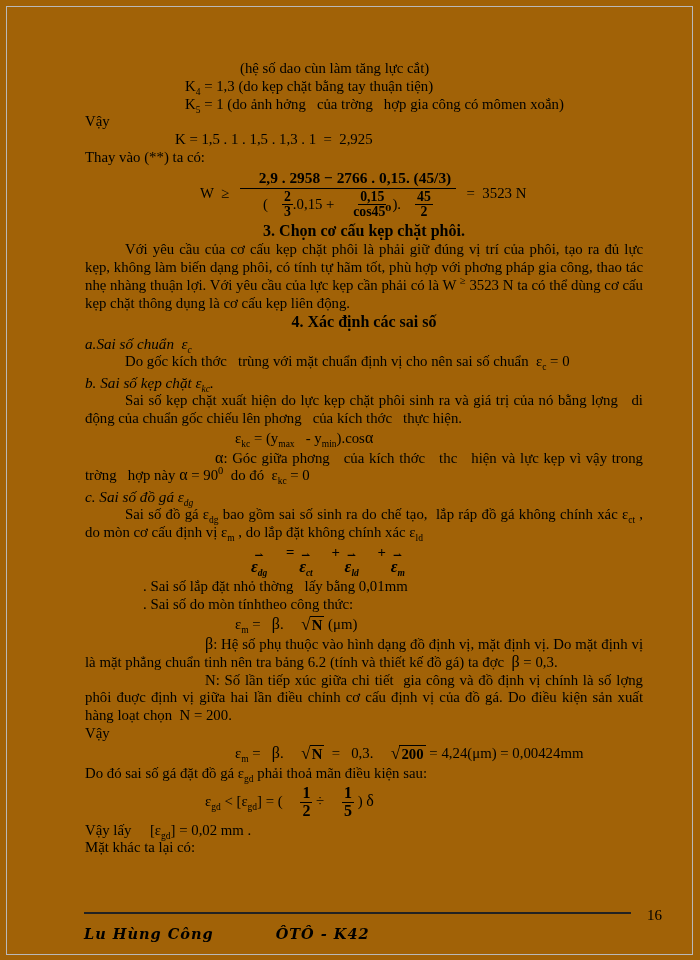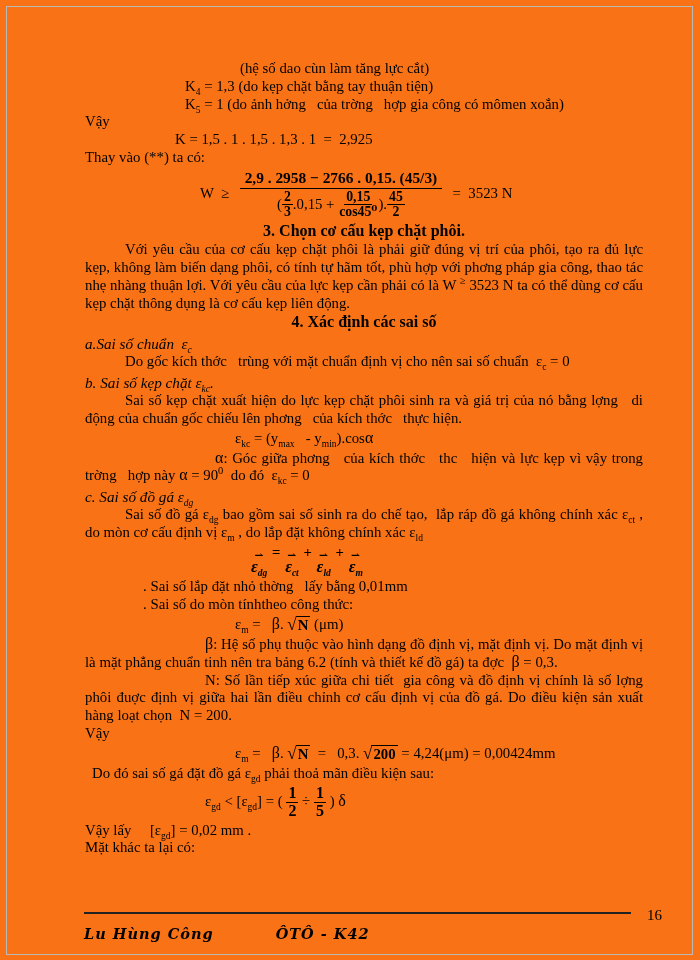--- a/index.html
+++ b/index.html
@@ -1,28 +1,28 @@
 <!DOCTYPE html>
 <html><head>
 <meta charset="utf-8">
 <style>
   html,body{margin:0;padding:0;background:#fff;}
-  .page{position:relative;width:700px;height:960px;background:#f97316;overflow:hidden;
+  .page{position:relative;width:700px;height:960px;background:#a16207;overflow:hidden;
         font-family:"Liberation Serif","DejaVu Serif",serif;color:#000;}
   .scan-frame{position:absolute;left:6px;top:6px;right:7px;bottom:5px;border:1px solid #b9b9b9;pointer-events:none;}
   .content{position:absolute;left:85px;top:60px;width:558px;font-size:14.8px;line-height:17.8px;}
   .blk{white-space:pre-wrap;}
   .blk-p{text-align:justify;}
   .blk-h{font-weight:bold;font-size:16px;line-height:20px;margin-top:0;text-align:center;}
   .blk-hi{font-style:italic;font-size:15.2px;line-height:19px;margin-top:2px;}
   [data-name^="formula"]{margin:2px 0;}
   sub.sb{font-size:9.5px;line-height:0;}
   sup.sp{font-size:10.5px;line-height:0;}
   .greek{font-size:16px;line-height:0;}
-  .bold{font-weight:bold;}
+  .bold{font-weight:bold;margin-left:14px;}
   .it{}
   
   .frac{display:inline-flex;flex-direction:column;align-items:center;vertical-align:middle;
         line-height:1.04;font-size:13.8px;text-align:center;}
   .frac .fn{border-bottom:1px solid #000;padding:0 2px;}
   .frac .fd{padding:0 1px;}
   .frac.bold{font-weight:bold;}
   .frac.big{font-size:16px;line-height:1.05;}
   
   .bigfrac{display:inline-flex;flex-direction:column;align-items:center;vertical-align:middle;margin:0 3px;}
@@ -71,21 +71,21 @@
       <div class="blk blk-hi" data-name="subsection-c-heading"><span class="it" data-name="italic-text-run">c. Sai số đồ gá </span><span data-name="text-run">ε</span><sub class="sb" data-name="subscript">dg</sub></div>
       <div class="blk blk-p" data-name="subsection-c-paragraph" style="text-indent: 40px;"><span data-name="text-run">Sai số đồ gá ε</span><sub class="sb" data-name="subscript">dg</sub><span data-name="text-run"> bao gồm sai số sinh ra do chế tạo,  lắp ráp đồ gá không chính xác ε</span><sub class="sb" data-name="subscript">ct</sub><span data-name="text-run"> , do mòn cơ cấu định vị ε</span><sub class="sb" data-name="subscript">m</sub><span data-name="text-run"> , do lắp đặt không chính xác ε</span><sub class="sb" data-name="subscript">ld</sub></div>
       <div class="blk blk-line" data-name="formula-edg-vector" style="margin-left: 165px;"><span class="vec" data-name="vector-epsilon"><span class="va" data-name="vector-arrow">⇀</span><span class="vr" data-name="vector-base"><span data-name="epsilon">ε</span><sub class="sb" data-name="subscript">dg</sub></span></span><span class="bold" data-name="bold-text-run"> = </span><span class="vec" data-name="vector-epsilon"><span class="va" data-name="vector-arrow">⇀</span><span class="vr" data-name="vector-base"><span data-name="epsilon">ε</span><sub class="sb" data-name="subscript">ct</sub></span></span><span class="bold" data-name="bold-text-run"> + </span><span class="vec" data-name="vector-epsilon"><span class="va" data-name="vector-arrow">⇀</span><span class="vr" data-name="vector-base"><span data-name="epsilon">ε</span><sub class="sb" data-name="subscript">ld</sub></span></span><span class="bold" data-name="bold-text-run"> + </span><span class="vec" data-name="vector-epsilon"><span class="va" data-name="vector-arrow">⇀</span><span class="vr" data-name="vector-base"><span data-name="epsilon">ε</span><sub class="sb" data-name="subscript">m</sub></span></span></div>
       <div class="blk blk-line" data-name="install-error-note" style="margin-left: 58px;"><span data-name="text-run">. Sai số lắp đặt nhỏ thờng   lấy bằng 0,01mm</span></div>
       <div class="blk blk-line" data-name="wear-error-note" style="margin-left: 58px;"><span data-name="text-run">. Sai số do mòn tínhtheo công thức:</span></div>
       <div class="blk blk-line" data-name="formula-em" style="margin-left: 150px;"><span data-name="text-run">ε</span><sub class="sb" data-name="subscript">m</sub><span data-name="text-run"> =   </span><span class="greek" data-name="greek-symbol">β</span><span data-name="text-run">. </span><span class="sqrt bold" data-name="square-root"><span class="rad" data-name="radical-sign">√</span><span class="rv" data-name="radicand">N</span></span><span data-name="text-run"> (μm)</span></div>
       <div class="blk blk-p" data-name="beta-note-paragraph" style="text-indent: 120px;"><span class="greek" data-name="greek-symbol">β</span><span data-name="text-run">: Hệ số phụ thuộc vào hình dạng đồ định vị, mặt định vị. Do mặt định vị là mặt phẳng chuẩn tinh nên tra bảng 6.2 (tính và thiết kế đồ gá) ta đợc  </span><span class="greek" data-name="greek-symbol">β</span><span data-name="text-run"> = 0,3.</span></div>
       <div class="blk blk-p" data-name="n-note-paragraph" style="text-indent: 120px;"><span data-name="text-run">N: Số lần tiếp xúc giữa chi tiết  gia công và đồ định vị chính là số lợng   phôi đuợc định vị giữa hai lần điều chỉnh cơ cấu định vị của đồ gá. Do điều kiện sản xuất hàng loạt chọn  N = 200.</span></div>
       <div class="blk blk-line" data-name="vay-line-2"><span data-name="text-run">Vậy</span></div>
       <div class="blk blk-line" data-name="formula-em-value" style="margin-left: 150px;"><span data-name="text-run">ε</span><sub class="sb" data-name="subscript">m</sub><span data-name="text-run"> =   </span><span class="greek" data-name="greek-symbol">β</span><span data-name="text-run">. </span><span class="sqrt bold" data-name="square-root"><span class="rad" data-name="radical-sign">√</span><span class="rv" data-name="radicand">N</span></span><span data-name="text-run">  =   0,3. </span><span class="sqrt bold" data-name="square-root"><span class="rad" data-name="radical-sign">√</span><span class="rv" data-name="radicand">200</span></span><span data-name="text-run"> = 4,24(μm) = 0,00424mm</span></div>
-      <div class="blk blk-line" data-name="egd-condition-intro" style="margin-left: 7px;"><span data-name="text-run">Do đó sai số gá đặt đồ gá ε</span><sub class="sb" data-name="subscript">gd</sub><span data-name="text-run"> phải thoả mãn điều kiện sau:</span></div>
+      <div class="blk blk-line" data-name="egd-condition-intro" style="margin-left: 0;"><span data-name="text-run">Do đó sai số gá đặt đồ gá ε</span><sub class="sb" data-name="subscript">gd</sub><span data-name="text-run"> phải thoả mãn điều kiện sau:</span></div>
       <div class="blk blk-line" data-name="formula-egd-condition" style="margin-left: 120px;"><span data-name="text-run">ε</span><sub class="sb" data-name="subscript">gd</sub><span data-name="text-run"> &lt; [ε</span><sub class="sb" data-name="subscript">gd</sub><span data-name="text-run">] = ( </span><span class="frac bold big" data-name="fraction"><span class="fn" data-name="fraction-numerator">1</span><span class="fd" data-name="fraction-denominator">2</span></span><span data-name="text-run"> ÷ </span><span class="frac bold big" data-name="fraction"><span class="fn" data-name="fraction-numerator">1</span><span class="fd" data-name="fraction-denominator">5</span></span><span data-name="text-run"> ) </span><span class="greek" data-name="greek-symbol">δ</span></div>
       <div class="blk blk-line" data-name="vay-lay-line"><span data-name="text-run">Vậy lấy     [ε</span><sub class="sb" data-name="subscript">gd</sub><span data-name="text-run">] = 0,02 mm .</span></div>
       <div class="blk blk-line" data-name="mat-khac-line"><span data-name="text-run">Mặt khác ta lại có:</span></div>
     </div>
   <div class="footer" data-name="page-footer">
     <div class="frow" data-name="footer-rule-row">
       <div class="rule" data-name="footer-rule"></div>
       <div class="pageno" data-name="page-number">16</div>
     </div>
     <div class="sigrow" data-name="footer-signature-row">

